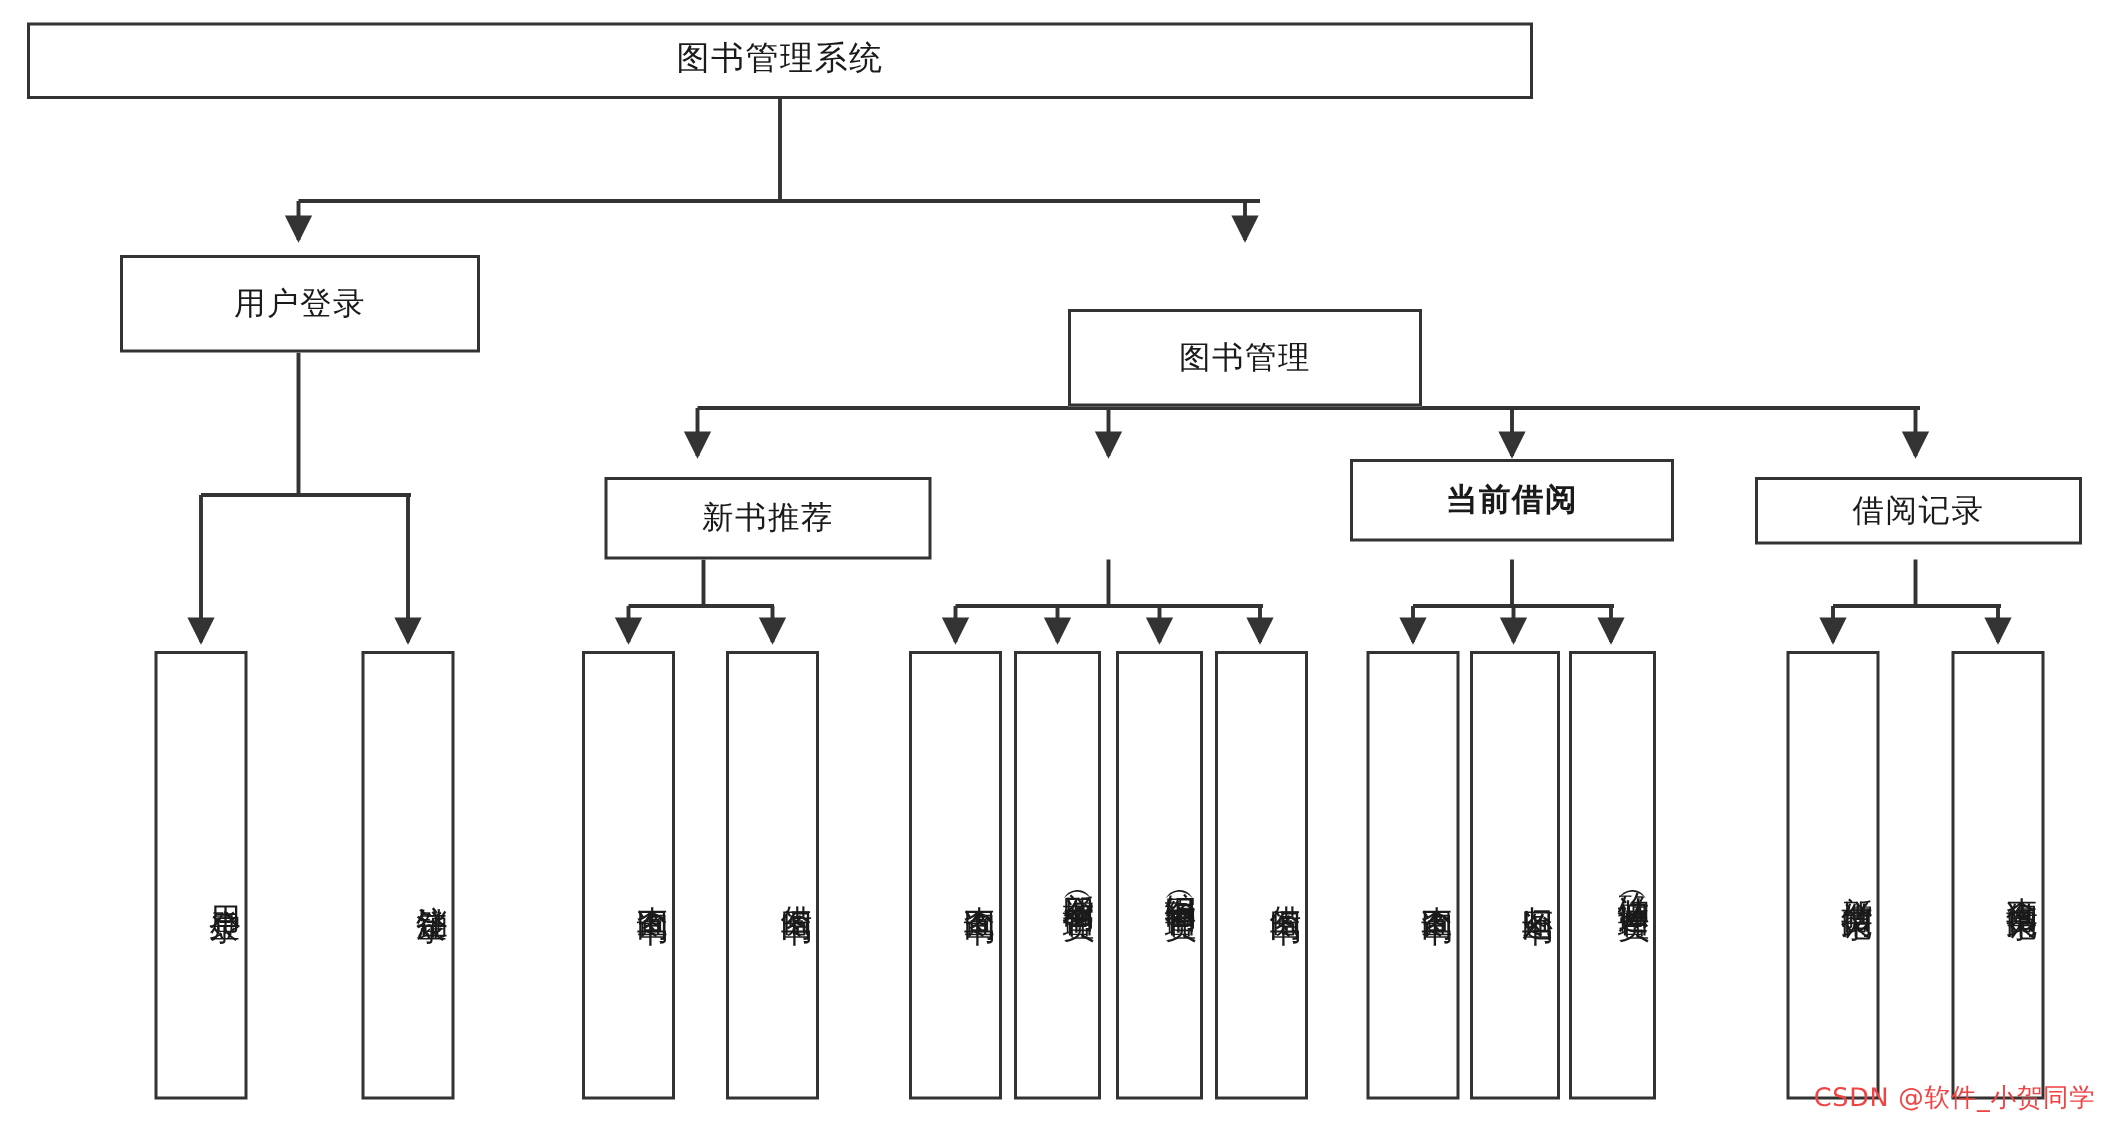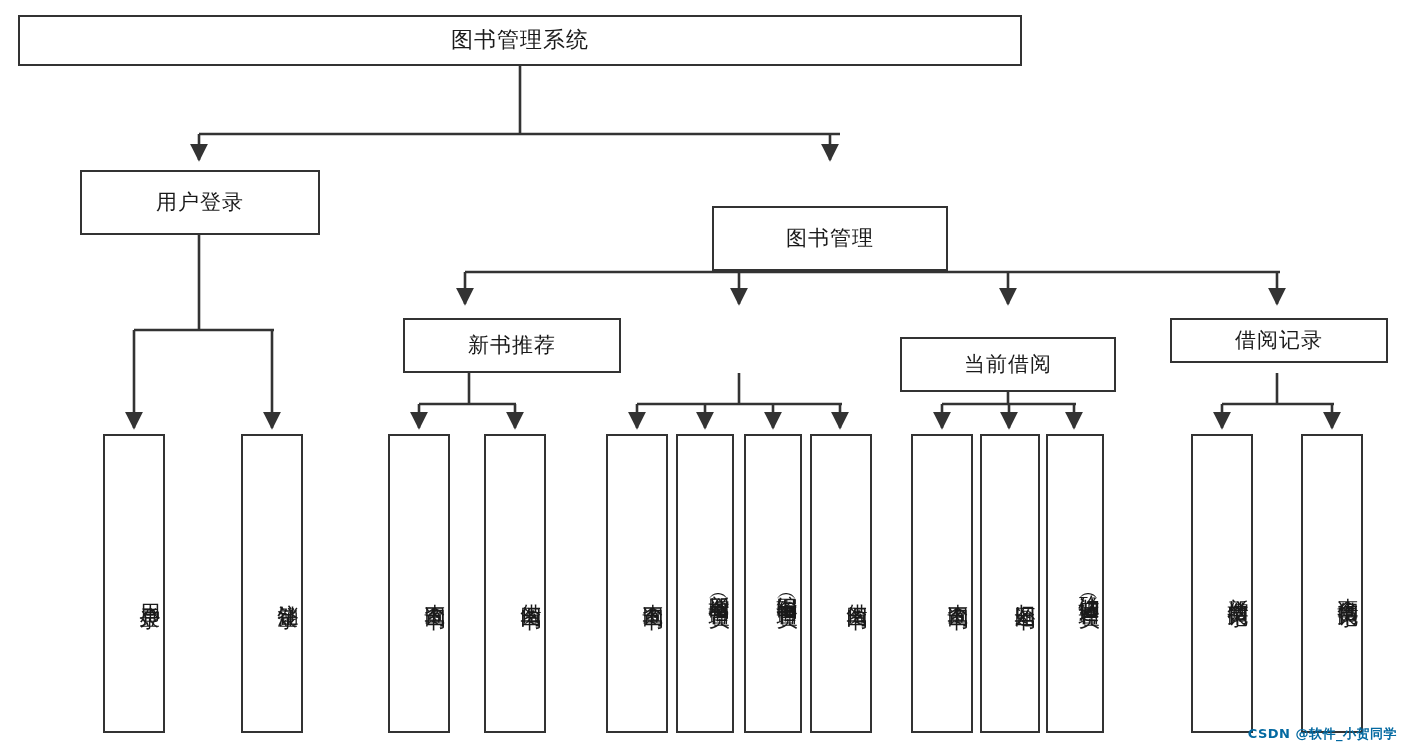--- a/index.html
+++ b/index.html
@@ -61,26 +61,25 @@
   .node-v.tall {
     padding-top: 6px;
   }
   .vlabel {
     display: block;
   }
   #watermark {
     position: absolute;
     right: 8px;
     bottom: 4px;
-    font-size: 13px;
-    color: #0369a1;
+    font-size: 17px;
+    color: #ef4444;
     letter-spacing: 0.5px;
     z-index: 5;
     white-space: nowrap;
-    font-weight: bold;
   }
 </style>
 </head>
 <body>
 
 <div id="canvas">
 
   <svg id="wires" viewBox="0 0 1405 747" xmlns="http://www.w3.org/2000/svg">
     <defs>
       <marker id="arrow" viewBox="0 0 10 10" refX="9" refY="5" markerWidth="7" markerHeight="7" orient="auto-start-reverse">
@@ -138,21 +137,21 @@
   <div class="node node-h" style="left:80px; top:170px; width:240px; height:65px;">
     <span>用户登录</span>
   </div>
   <div class="node node-h" style="left:712px; top:170px; width:236px; height:65px;margin-top:36px;">
     <span>图书管理</span>
   </div>
 
   <div class="node node-h" style="left:360px; top:318px; width:218px; height:55px;margin-left:43px;">
     <span>新书推荐</span>
   </div>
-  <div class="node node-h" style="left:900px; top:337px; width:216px; height:55px;">
+  <div class="node node-h" style="left:900px; top:306px; width:216px; height:55px;font-weight:bold;">
     <span>当前借阅</span>
   </div>
   <div class="node node-h" style="left:1170px; top:318px; width:218px; height:45px;">
     <span>借阅记录</span>
   </div>
 
   <div class="node node-v" style="left:103px; top:434px; width:62px; height:299px;">
     <span class="vlabel">用户登录</span>
   </div>
   <div class="node node-v" style="left:241px; top:434px; width:62px; height:299px;">

